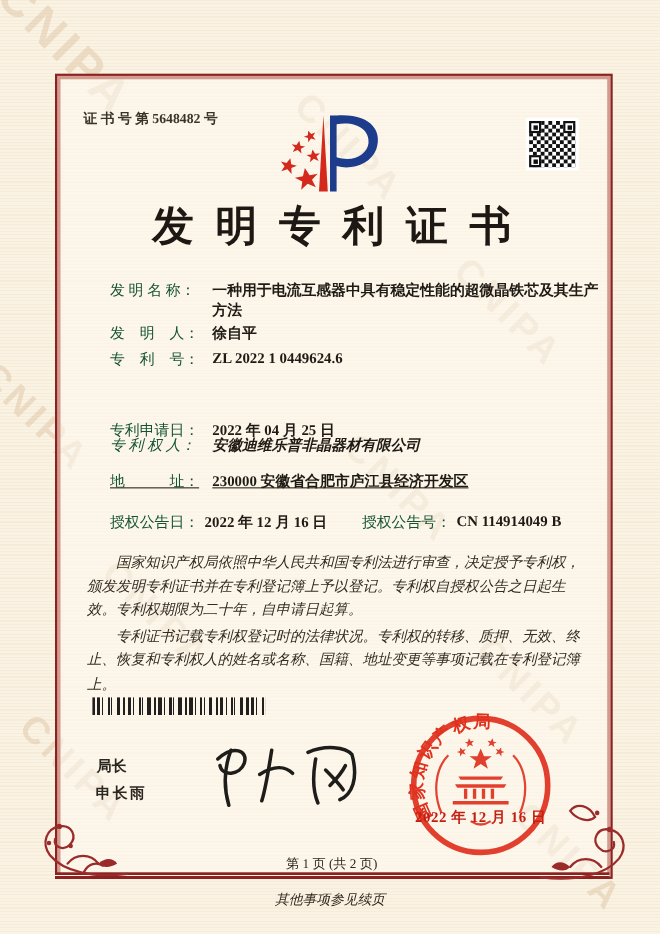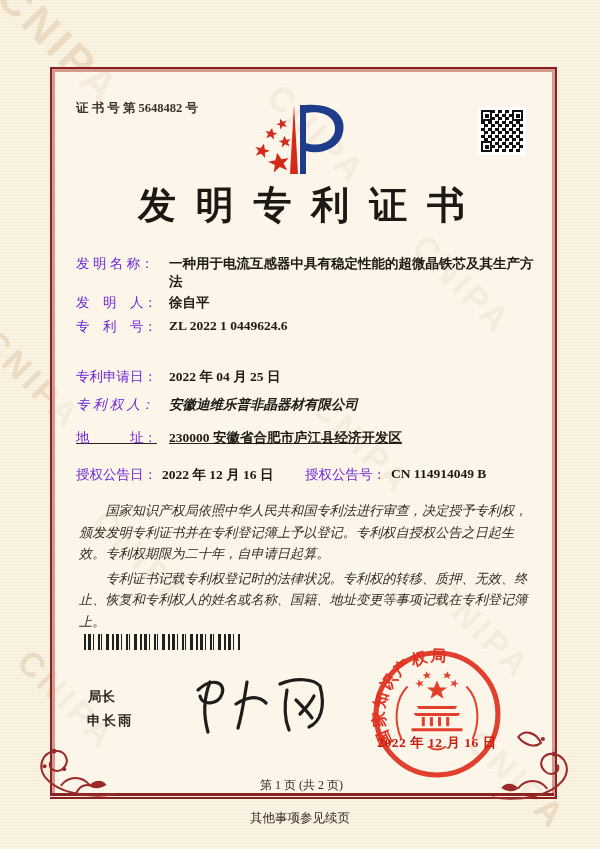--- a/index.html
+++ b/index.html
@@ -25,21 +25,21 @@
     border:2.5px solid #8b2121;
     box-shadow: inset 0 0 0 2px rgba(254,250,240,0.01), inset 0 0 0 3px #d49a8e;
   }
   .content{position:absolute; inset:0; z-index:4;}
   .content > div{position:absolute;}
   .cert-no{left:76px; top:100px; font-size:12.5px; font-weight:600; color:#3a332a;}
   .title{left:50px; top:180px; width:503px; text-align:center; font-size:38px; font-weight:bold;
          letter-spacing:0.52em; text-indent:0.52em; color:#1d1813;}
   .row{left:76px; width:470px; font-size:13.5px; display:flex; align-items:flex-start;}
   .lbl{white-space:pre; flex:0 0 auto; min-width:88px; color:#2e2throw720;}
-  .lbl{color:#6d28d9;}
+  .lbl{color:#14532d;margin-left:24px;}
   .val{font-weight:600; margin-left:5px; color:#1f1a14; white-space:nowrap;}
   .pair2{position:absolute; left:229px; top:0; display:flex;}
   .paras{left:76px; top:497px; width:458px; font-size:13.2px; line-height:21.6px;
          font-style:italic; color:#332b22;}
   .paras p{margin:3px; text-indent:2em;}
   .barcode{
     left:84px; top:634px; width:157px; height:16px;
     background:repeating-linear-gradient(90deg,
       #21201e 0 2px, transparent 2px 4px,
       #21201e 4px 7px, transparent 7px 9px,
@@ -54,21 +54,21 @@
                  font-weight:bold; font-size:13.5px; letter-spacing:2px; color:#2b2620;}
   .sig{left:182px; top:670px; width:160px; height:70px;}
   .seal{left:371px; top:648px; width:132px; height:132px; z-index:6;}
   .seal svg{position:absolute; inset:0;}
   .seal-date{position:absolute; left:0; top:86px; width:132px; text-align:center;
              font-size:13.5px; font-weight:bold; color:#c41e12; white-space:nowrap; letter-spacing:0.5px;}
   .bottom-rule{left:50px; top:793px; width:504px; height:6px;
     background:linear-gradient(180deg,#8b2121 0 2.5px, #faf3e3 2.5px 3.5px, #8b2121 3.5px 6px);}
   .page-info{left:50px; top:777px; width:503px; text-align:center; font-size:12px; color:#30291f;}
   .continuation{left:0; top:810px; width:600px; text-align:center; font-size:12.5px;
-                color:#33291d;}
+                font-style:italic; color:#33291d;}
   .flourish{z-index:7;}
   .fl-bl{left:33px; top:740px;}
   .fl-br{left:490px; top:722px; transform:scaleX(-1);}
 </style>
 </head>
 <body>
 
 <svg width="0" height="0" style="position:absolute" aria-hidden="true">
   <defs>
     <path id="star5" d="M0 -10 L2.94 -3.09 10 -3.09 4.27 1.18 6.47 8.09 0 3.82 -6.47 8.09 -4.27 1.18 -10 -3.09 -2.94 -3.09 Z"></path>
@@ -132,21 +132,21 @@
       <span class="val" style="white-space:normal;">一种用于电流互感器中具有稳定性能的超微晶铁芯及其生产方法</span>
     </div>
     <div class="row" style="top:294px;">
       <span class="lbl">发　明　人：</span>
       <span class="val">徐自平</span>
     </div>
     <div class="row" style="top:318px;">
       <span class="lbl">专　利　号：</span>
       <span class="val">ZL 2022 1 0449624.6</span>
     </div>
-    <div class="row" style="top:368px;">
+    <div class="row" style="top:382px;">
       <span class="lbl">专利申请日：</span>
       <span class="val">2022 年 04 月 25 日</span>
     </div>
     <div class="row" style="top:396px;font-style:italic;">
       <span class="lbl">专 利 权 人：</span>
       <span class="val">安徽迪维乐普非晶器材有限公司</span>
     </div>
     <div class="row" style="top:429px;text-decoration:underline;">
       <span class="lbl">地　　　址：</span>
       <span class="val">230000  安徽省合肥市庐江县经济开发区</span>

